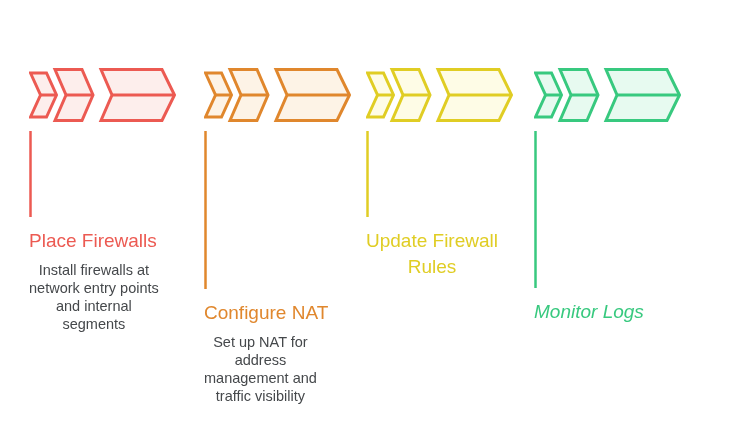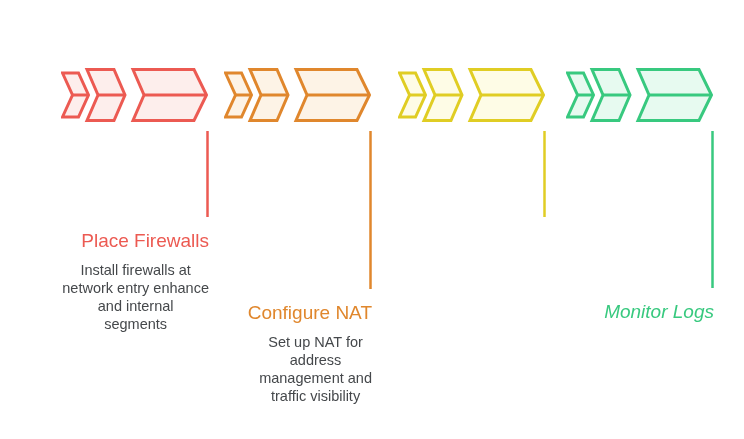--- a/index.html
+++ b/index.html
@@ -13,24 +13,24 @@
     position: relative;
     width: 744px; height: 439px;
     background: #ffffff;
   }
   .col {
     position: absolute;
     top: 68px;
     width: 180px;
     display: flex;
     flex-direction: column;
-    align-items: flex-end;
+    align-items: flex-start;
   }
   .col1 { left: 29px; }
-  .col2 { left: 192px; }
+  .col2 { left: 204px; }
   .col3 { left: 366px; }
   .col4 { left: 534px; }
 
   .chev { width: 148px; height: 54px; display: block; }
   .chev path.shape { stroke-width: 3; stroke-linejoin: miter; }
   .chev path.mid   { stroke-width: 3; fill: none; }
 
   .connector { display: block; margin-top: 9px; }
 
   .title {
@@ -62,21 +62,21 @@
         <path class="shape" d="M26,1.5 L53,1.5 L64,27 L53,52.5 L26,52.5 L37,27 Z"></path>
         <path class="shape" d="M72,1.5 L133,1.5 L145.5,27 L133,52.5 L72,52.5 L83,27 Z"></path>
         <path class="mid" fill="none" d="M11.5,27 L27.5,27 M37,27 L64,27 M83,27 L145.5,27"></path>
       </g>
     </svg>
     <svg class="connector" width="3" height="86">
       <line x1="1.5" y1="0" x2="1.5" y2="86" stroke-width="2.5" stroke="#ec5a52"></line>
     </svg>
     <div class="title" style="color: rgb(236, 90, 82);">Place Firewalls</div>
     <div class="desc">Install firewalls at
-network entry enhance
+network entry points
 and internal
 segments</div>
   </div>
 
   <div class="col col2">
     <svg class="chev" viewBox="0 0 148 54">
       <g stroke="#e0872d" fill="#fdf3e6">
         <path class="shape" d="M1.5,5 L17.5,5 L27.5,27 L17.5,49 L1.5,49 L11.5,27 Z"></path>
         <path class="shape" d="M26,1.5 L53,1.5 L64,27 L53,52.5 L26,52.5 L37,27 Z"></path>
         <path class="shape" d="M72,1.5 L133,1.5 L145.5,27 L133,52.5 L72,52.5 L83,27 Z"></path>
@@ -98,20 +98,22 @@
       <g stroke="#e0cd24" fill="#fefce6">
         <path class="shape" d="M1.5,5 L17.5,5 L27.5,27 L17.5,49 L1.5,49 L11.5,27 Z"></path>
         <path class="shape" d="M26,1.5 L53,1.5 L64,27 L53,52.5 L26,52.5 L37,27 Z"></path>
         <path class="shape" d="M72,1.5 L133,1.5 L145.5,27 L133,52.5 L72,52.5 L83,27 Z"></path>
         <path class="mid" fill="none" d="M11.5,27 L27.5,27 M37,27 L64,27 M83,27 L145.5,27"></path>
       </g>
     </svg>
     <svg class="connector" width="3" height="86">
       <line x1="1.5" y1="0" x2="1.5" y2="86" stroke-width="2.5" stroke="#e0cd24"></line>
     </svg>
+    <div class="title" style="color: rgb(224, 205, 36);">Update Firewall
+Rules</div>
   </div>
 
   <div class="col col4">
     <svg class="chev" viewBox="0 0 148 54">
       <g stroke="#38c97f" fill="#e7faf0">
         <path class="shape" d="M1.5,5 L17.5,5 L27.5,27 L17.5,49 L1.5,49 L11.5,27 Z"></path>
         <path class="shape" d="M26,1.5 L53,1.5 L64,27 L53,52.5 L26,52.5 L37,27 Z"></path>
         <path class="shape" d="M72,1.5 L133,1.5 L145.5,27 L133,52.5 L72,52.5 L83,27 Z"></path>
         <path class="mid" fill="none" d="M11.5,27 L27.5,27 M37,27 L64,27 M83,27 L145.5,27"></path>
       </g>

